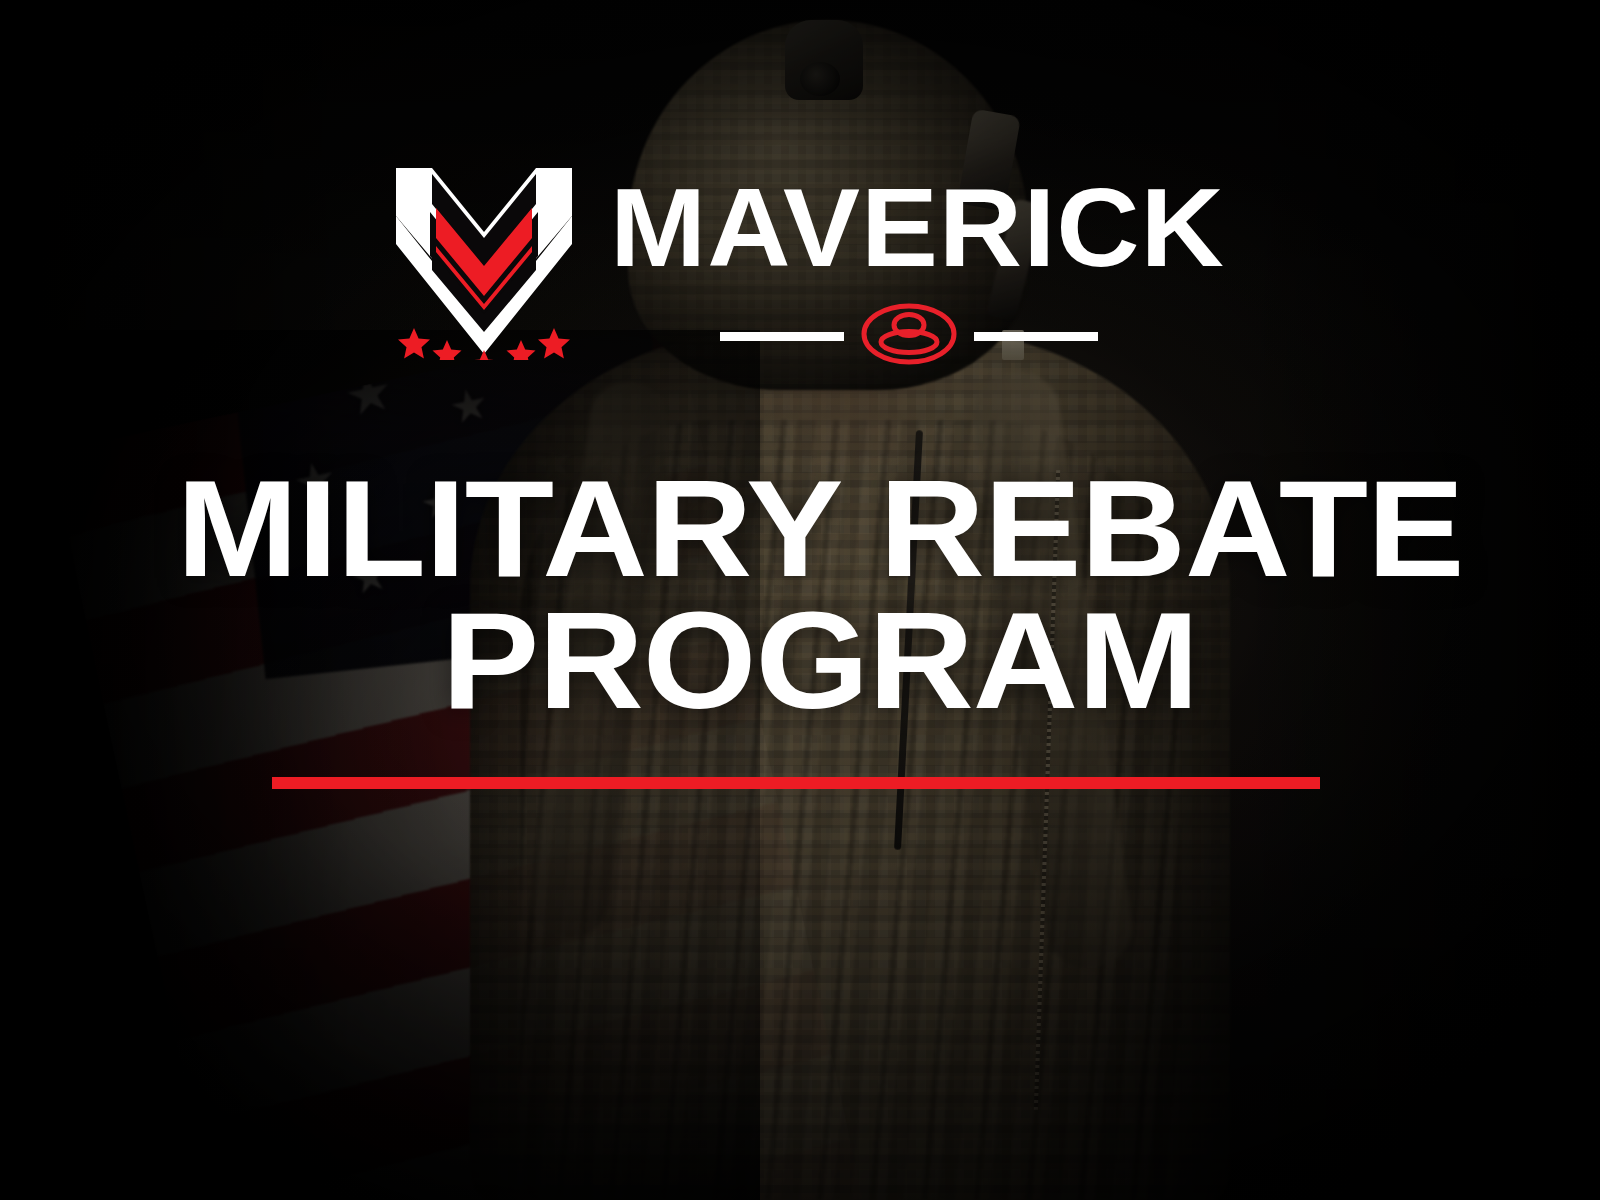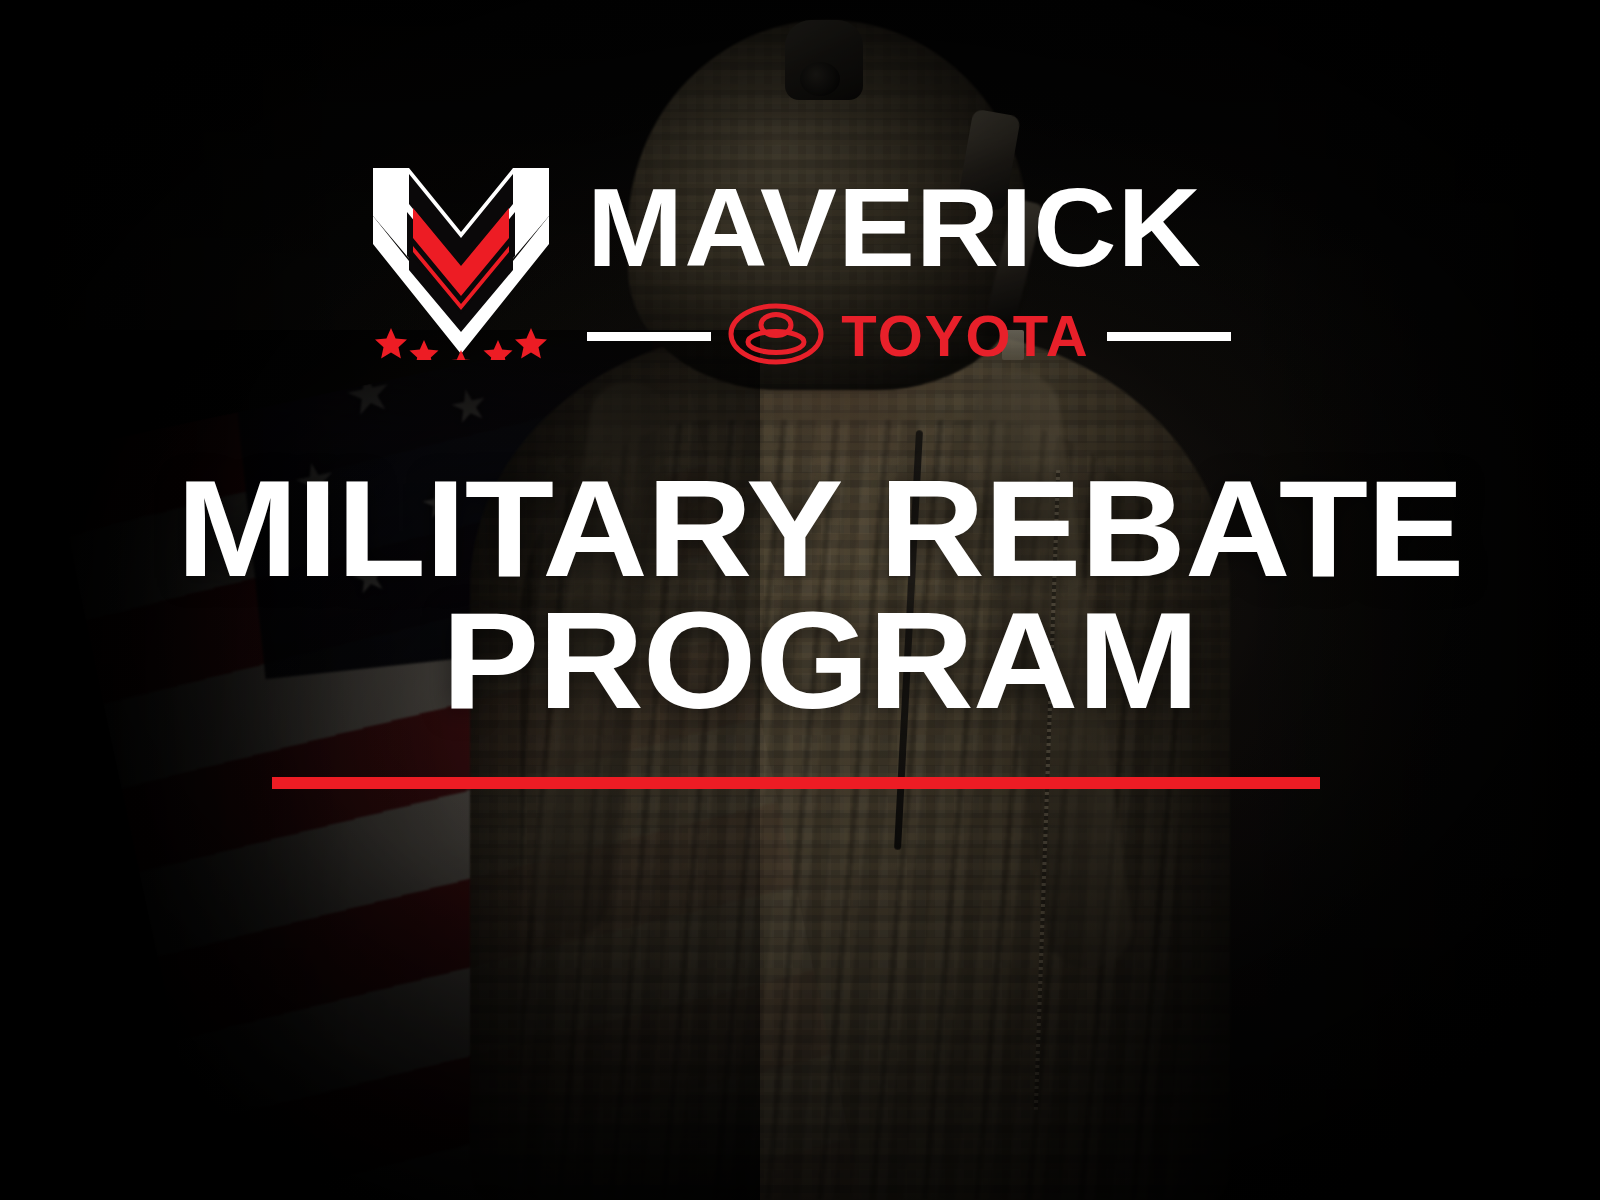--- a/index.html
+++ b/index.html
@@ -469,21 +469,20 @@
         <div class="wordmark">MAVERICK</div>
         <div class="toyota-row">
           <div class="rule"></div>
           <span class="toyota-mark">
             <svg width="96" height="64" viewBox="0 0 96 64" aria-hidden="true">
               <ellipse cx="48" cy="32" rx="45" ry="28" fill="none" stroke="#E8202A" stroke-width="5"></ellipse>
               <ellipse cx="48" cy="23" rx="15" ry="10.5" fill="none" stroke="#E8202A" stroke-width="5"></ellipse>
               <ellipse cx="48" cy="40" rx="28" ry="10.5" fill="none" stroke="#E8202A" stroke-width="5"></ellipse>
             </svg>
           </span>
-          <span class="toyota-word">TOYOTA</span>
           <div class="rule"></div>
         </div>
       </div>
     </div>
 
     <div class="headline">
       <div class="line">MILITARY REBATE</div>
       <div class="line">PROGRAM</div>
     </div>
 

